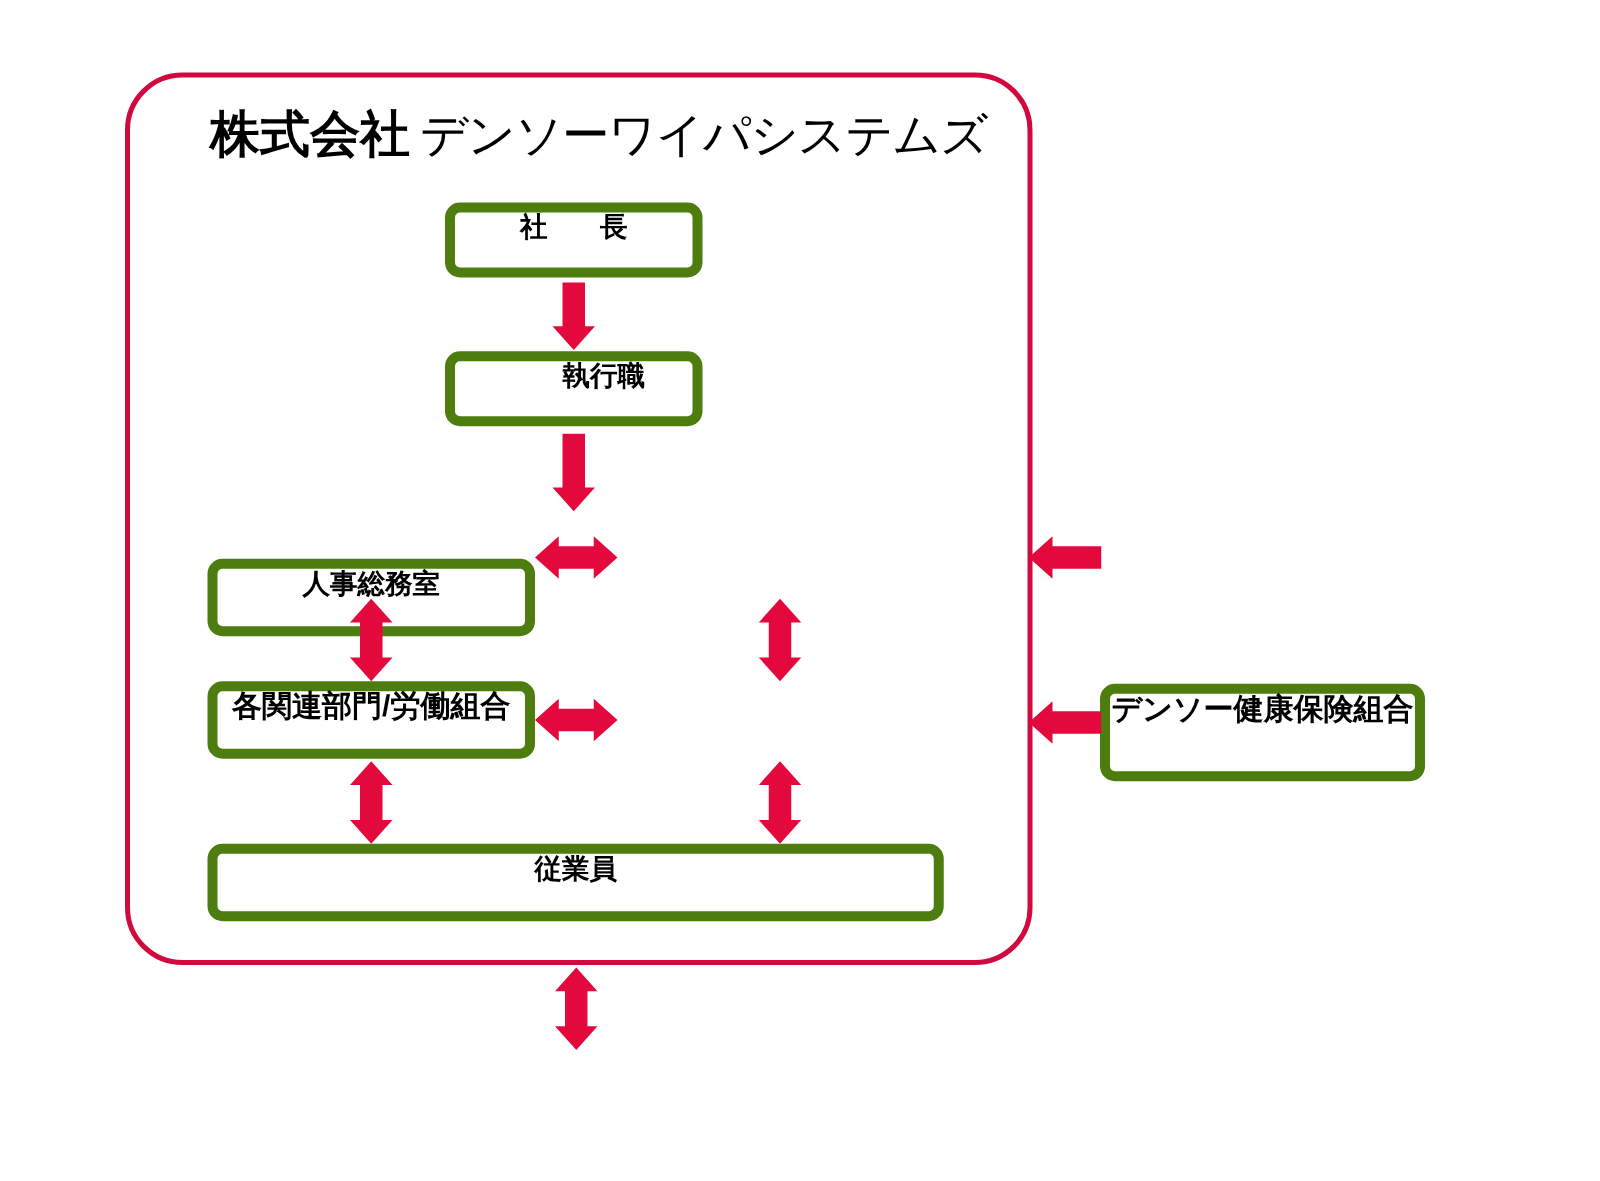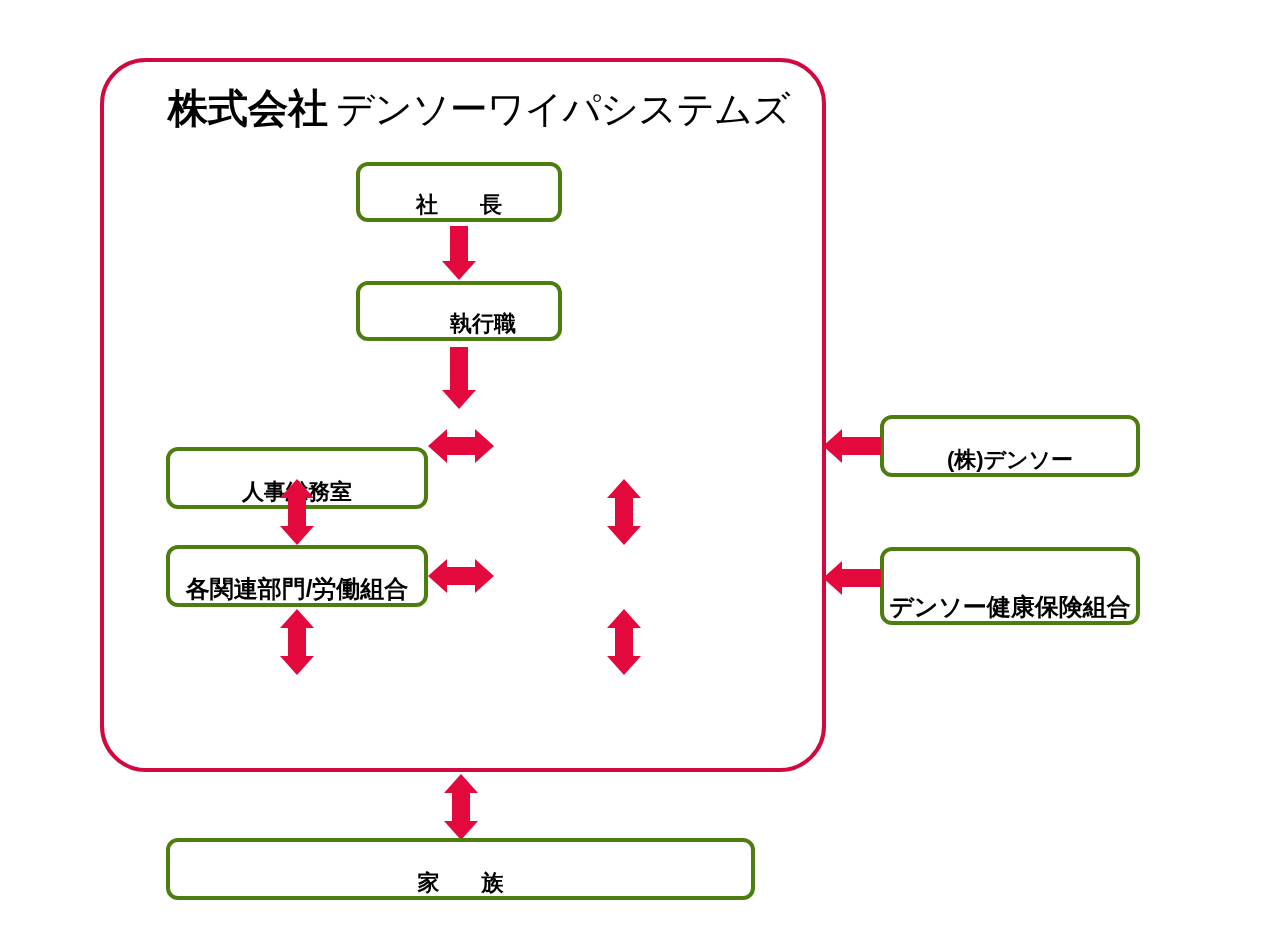--- a/index.html
+++ b/index.html
@@ -54,27 +54,27 @@
   .title-main {
     font-size: 38px;
     font-weight: 400;
     letter-spacing: -1px;
   }
 
   
   .node {
     position: absolute;
     box-sizing: border-box;
-    border: 4px solid #4d7c0f;
+    border: 8px solid #4d7c0f;
     border-radius: 12px;
     background: #ffffff;
     display: flex;
     flex-direction: column;
     align-items: center;
-    justify-content: flex-end;
+    justify-content: flex-start;
     text-align: center;
     line-height: 1.12;
   }
   .node .label-main {
     font-size: 22px;
     font-weight: 700;
   }
   .node .label-sub {
     font-size: 16px;
     font-weight: 700;
@@ -211,34 +211,31 @@
     <div class="head head-up"></div>
     <div class="head head-down"></div>
   </div>
 
   <div class="arrow" style="left:606px; top:609px; width:36px; height:66px;">
     <div class="shaft-v" style="top:16px; width:18px; height:34px;"></div>
     <div class="head head-up"></div>
     <div class="head head-down"></div>
   </div>
 
+  <div class="node" style="left:166px; top:675px; width:589px; height:62px;">
+    <span class="label-main">従業員</span>
+  </div>
 
   <div class="arrow" style="left:443px; top:774px; width:36px; height:66px;">
     <div class="shaft-v" style="top:16px; width:18px; height:34px;"></div>
     <div class="head head-up"></div>
     <div class="head head-down"></div>
   </div>
 
-  <div class="node wide-gap" style="left:166px; top:838px; width:589px; height:62px;">
-    <span class="label-main">家　族</span>
-  </div>
-
-  <div class="node" style="left:880px; top:415px; width:260px; height:62px;">
-    <span class="label-main">(株)デンソー</span>
-  </div>
+
 
   <div class="arrow" style="left:823px; top:428px; width:58px; height:36px;">
     <div class="shaft-h" style="left:17px; width:41px; height:18px;"></div>
     <div class="head head-left"></div>
   </div>
 
   <div class="node small" style="left:880px; top:547px; width:260px; height:78px;">
     <span class="label-main">デンソー健康保険組合</span>
   </div>
 

